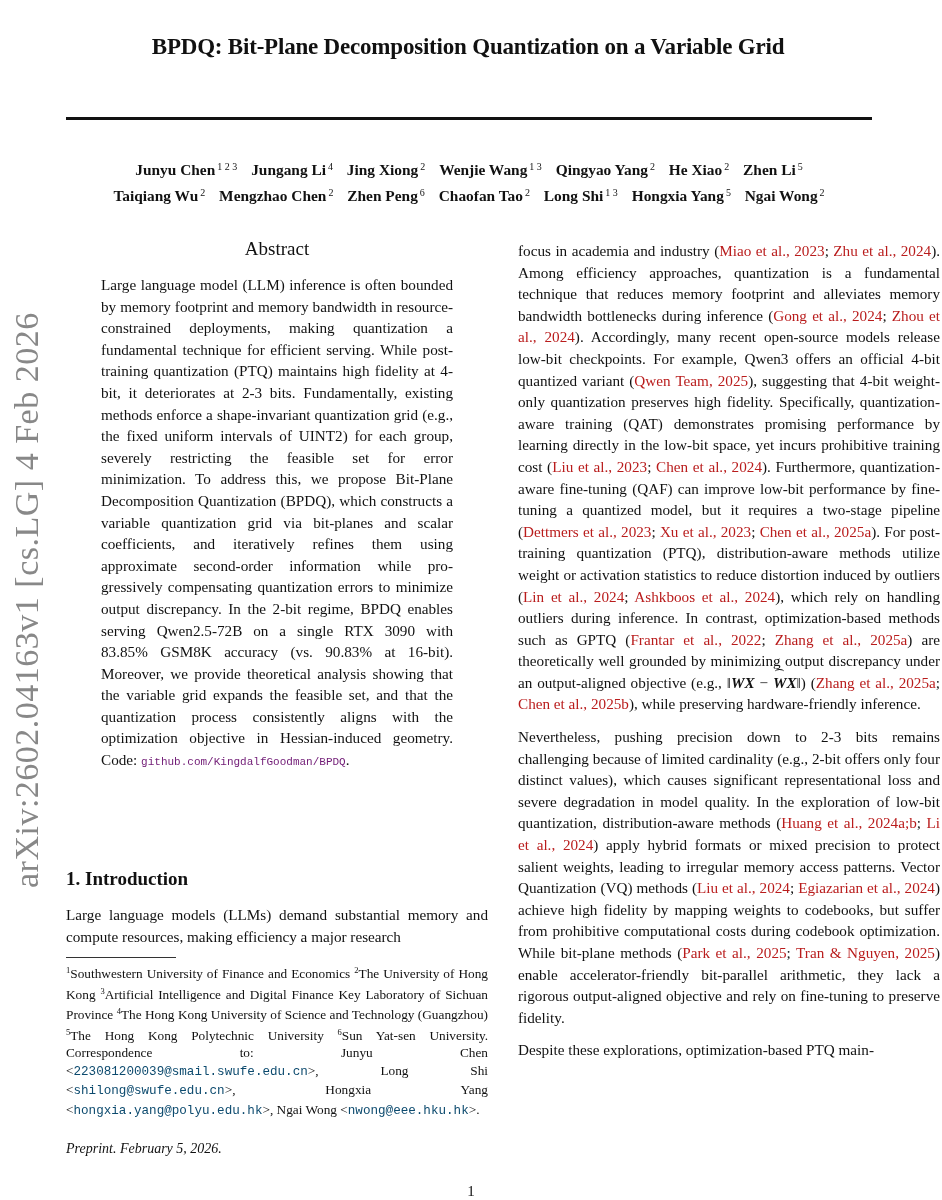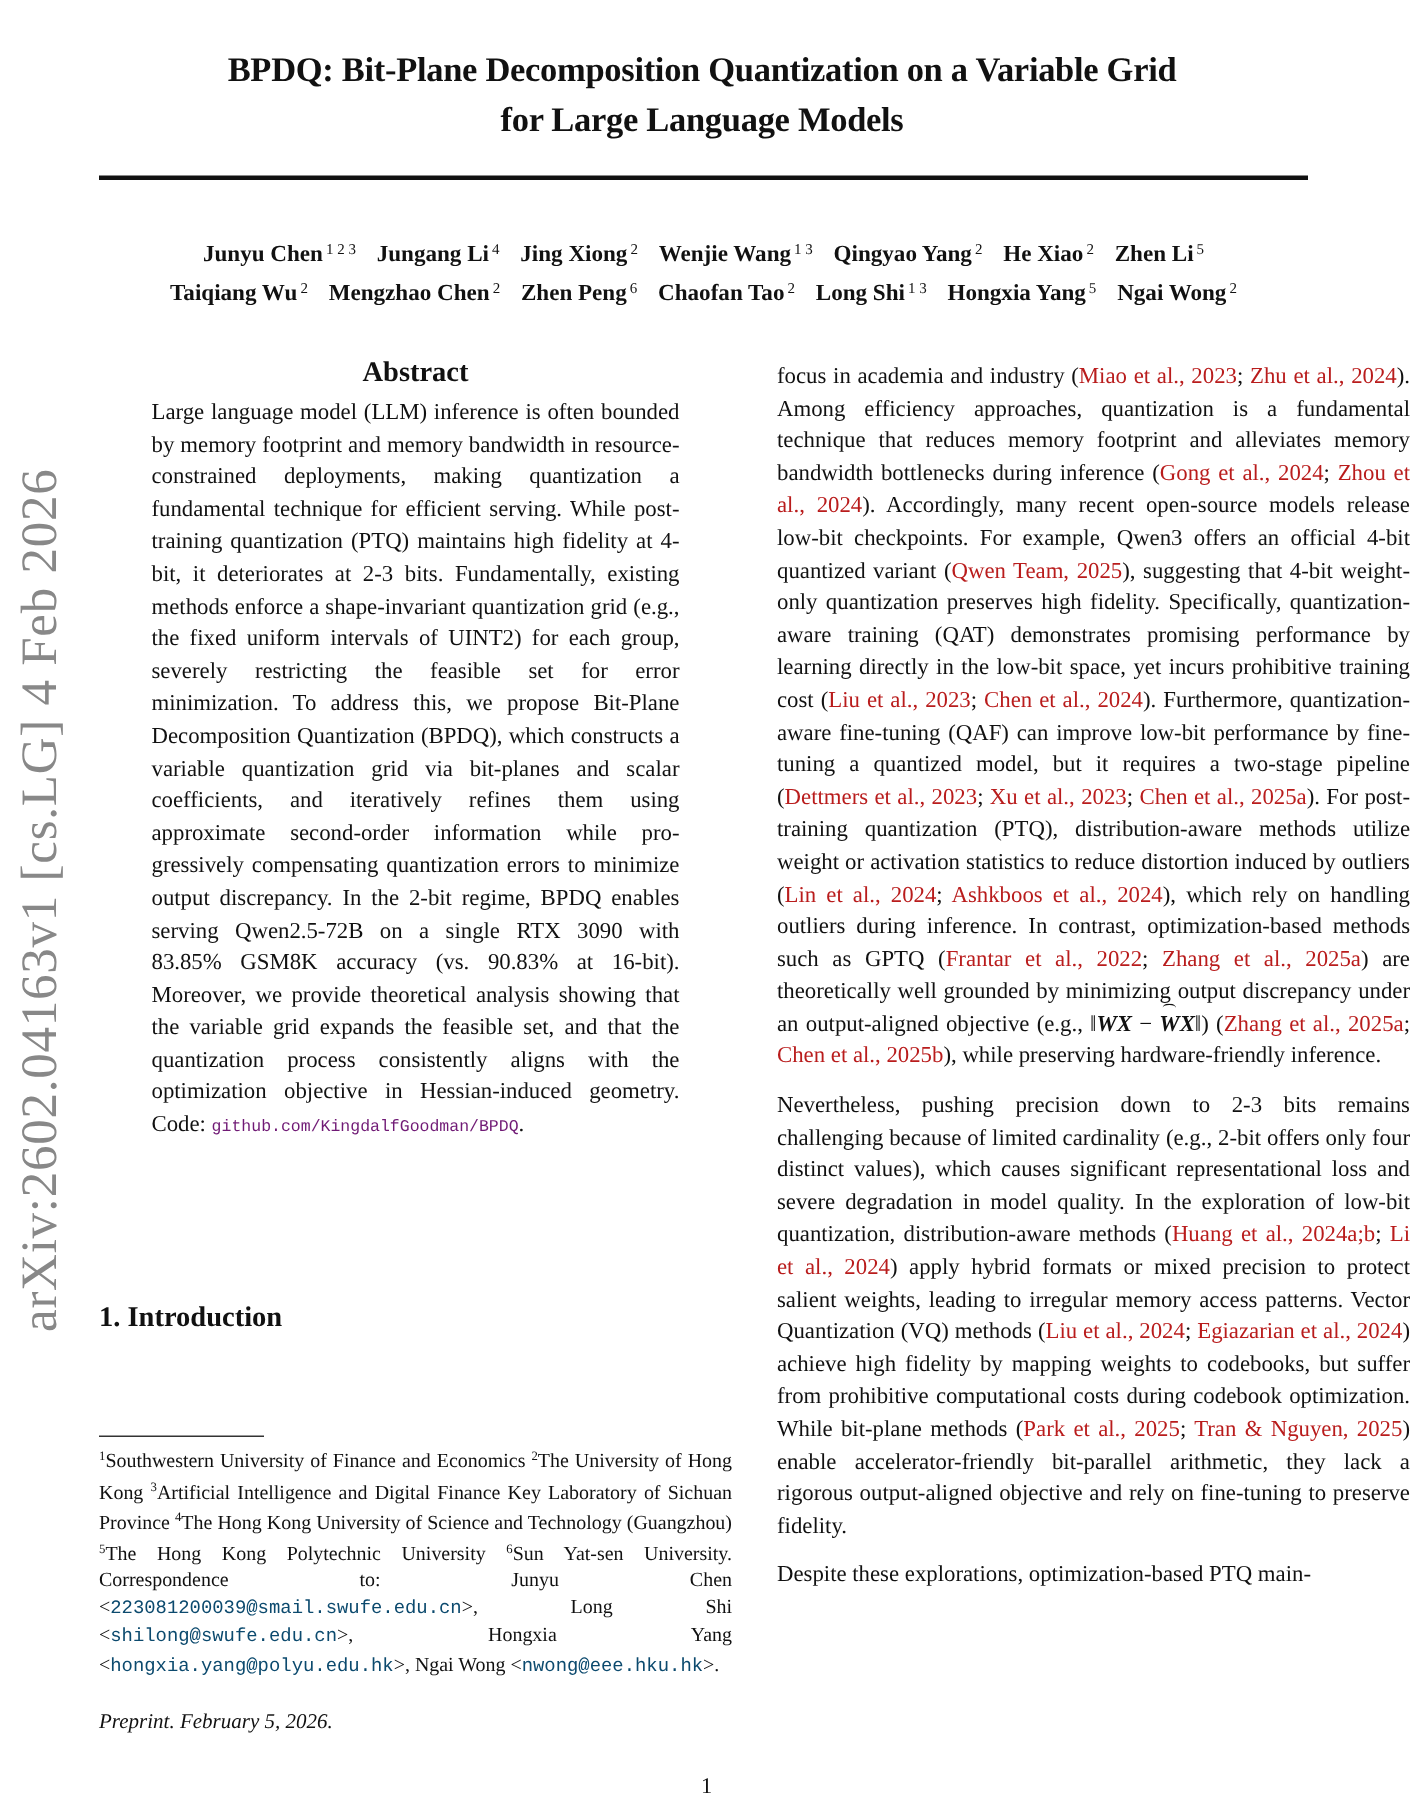--- a/index.html
+++ b/index.html
@@ -16,21 +16,21 @@
   .authors .au { white-space: nowrap; margin: 0 5px; }
   .authors sup { font-weight: normal; font-size: 10px; vertical-align: 5px; margin-left: 2px; }
 
   .arxiv { position: absolute; left: 3px; top: 888px; width: 620px; height: 48px;
            transform-origin: 0 0; transform: rotate(-90deg);
            font-size: 34px; color: #888; white-space: nowrap; line-height: 48px; letter-spacing: 0.5px; }
 
   .col-left { position: absolute; left: 66px; top: 236px; width: 422px; }
   .col-right { position: absolute; left: 518px; top: 240px; width: 422px; }
 
-  .abs-title { text-align: center; font-weight: bold; font-size: 19px; line-height: 26px; margin: 0 0 2px 0; }
+  .abs-title { text-align: center; font-weight: normal; font-size: 19px; line-height: 26px; margin: 0 0 12px 0; }
   .abs-body { margin: 0 0 0 35px; width: 352px; font-size: 15.2px; line-height: 21.6px; text-align: justify;
               hyphens: manual; }
   .code-link { font-family: "Liberation Mono", "DejaVu Sans Mono", monospace; color: #701a75; font-size: 11px; }
 
   .sec-title { position: absolute; left: 66px; top: 866px; font-weight: bold; font-size: 19px; line-height: 26px; }
   .intro-left { position: absolute; left: 66px; top: 904px; width: 422px; font-size: 15.2px; line-height: 21.6px; text-align: justify; }
 
   .fn-rule { position: absolute; left: 66px; top: 957px; width: 110px; height: 1px; background: #333; }
   .footnote { position: absolute; left: 66px; top: 962px; width: 422px; font-size: 13.3px; line-height: 17.5px; text-align: justify; }
   .footnote sup { font-size: 8.5px; vertical-align: 5px; }
@@ -47,37 +47,37 @@
 
   .pagenum { position: absolute; left: 0; width: 942px; top: 1183px; text-align: center; font-size: 15px; }
 </style>
 </head>
 <body>
 
 <div class="page">
 
   <div class="title">
     <div>BPDQ: Bit-Plane Decomposition Quantization on a Variable Grid</div>
-    <div>for Large Language Models</div>
   </div>
   <div class="rule"></div>
 
   <div class="authors">
     <div id="authors-row1"><span class="au">Junyu Chen<sup>1 2 3</sup></span> <span class="au">Jungang Li<sup>4</sup></span> <span class="au">Jing Xiong<sup>2</sup></span> <span class="au">Wenjie Wang<sup>1 3</sup></span> <span class="au">Qingyao Yang<sup>2</sup></span> <span class="au">He Xiao<sup>2</sup></span> <span class="au">Zhen Li<sup>5</sup></span> </div>
     <div id="authors-row2"><span class="au">Taiqiang Wu<sup>2</sup></span> <span class="au">Mengzhao Chen<sup>2</sup></span> <span class="au">Zhen Peng<sup>6</sup></span> <span class="au">Chaofan Tao<sup>2</sup></span> <span class="au">Long Shi<sup>1 3</sup></span> <span class="au">Hongxia Yang<sup>5</sup></span> <span class="au">Ngai Wong<sup>2</sup></span> </div>
   </div>
 
   <div class="arxiv">arXiv:2602.04163v1  [cs.LG]  4 Feb 2026</div>
 
   <div class="col-left">
     <div class="abs-title">Abstract</div>
     <div class="abs-body"><span>Large language model (LLM) inference is of­ten bounded by memory footprint and memory bandwidth in resource-constrained deployments, making quantization a fundamental technique for efficient serving. While post-training quan­tization (PTQ) maintains high fidelity at 4-bit, it deteriorates at 2-3 bits. Fundamentally, ex­isting methods enforce a shape-invariant quan­tization grid (e.g., the fixed uniform intervals of UINT2) for each group, severely restricting the feasible set for error minimization. To ad­dress this, we propose Bit-Plane Decomposition Quantization (BPDQ), which constructs a vari­able quantization grid via bit-planes and scalar coefficients, and iteratively refines them using approximate second-order information while pro­gressively compensating quantization errors to minimize output discrepancy. In the 2-bit regime, BPDQ enables serving Qwen2.5-72B on a sin­gle RTX 3090 with 83.85% GSM8K accuracy (vs. 90.83% at 16-bit). Moreover, we provide theoretical analysis showing that the variable grid expands the feasible set, and that the quantization process consistently aligns with the optimization objective in Hessian-induced geometry. Code: </span><a class="code-link">github.com/KingdalfGoodman/BPDQ</a><span>.</span></div>
   </div>
 
   <div class="sec-title">1. Introduction</div>
+  <div class="intro-left">Large language models (LLMs) demand substantial memory and compute resources, making efficiency a major research</div>
 
   <div class="fn-rule"></div>
   <div class="footnote">
     <span id="fn-affs"><sup>1</sup><span>Southwestern University of Finance and Economics </span><sup>2</sup><span>The University of Hong Kong </span><sup>3</sup><span>Artificial Intelligence and Digi­tal Finance Key Laboratory of Sichuan Province </span><sup>4</sup><span>The Hong Kong University of Science and Technology (Guangzhou) </span><sup>5</sup><span>The Hong Kong Polytechnic University </span><sup>6</sup><span>Sun Yat-sen University. </span></span><span>Correspondence to: </span><span id="fn-contacts"><span>Junyu Chen </span>&lt;<a class="mono">223081200039@smail.swufe.edu.cn</a>&gt;, <span>Long Shi </span>&lt;<a class="mono">shilong@swufe.edu.cn</a>&gt;, <span>Hongxia Yang </span>&lt;<a class="mono">hongxia.yang@polyu.edu.hk</a>&gt;, <span>Ngai Wong </span>&lt;<a class="mono">nwong@eee.hku.hk</a>&gt;.</span>
   </div>
 
   <div class="preprint">Preprint. February 5, 2026.</div>
 
   <div class="col-right">
     <p class="para" id="p1">focus in academia and industry (<a class="cite">Miao et al., 2023</a>; <a class="cite">Zhu et al., 2024</a>). Among efficiency approaches, quantization is a fundamental technique that reduces memory footprint and alleviates memory bandwidth bottlenecks during inference (<a class="cite">Gong et al., 2024</a>; <a class="cite">Zhou et al., 2024</a>). Accordingly, many recent open-source models release low-bit checkpoints. For example, Qwen3 offers an official 4-bit quantized variant (<a class="cite">Qwen Team, 2025</a>), suggesting that 4-bit weight-only quan­tization preserves high fidelity. Specifically, quantization-aware training (QAT) demonstrates promising performance by learning directly in the low-bit space, yet incurs pro­hibitive training cost (<a class="cite">Liu et al., 2023</a>; <a class="cite">Chen et al., 2024</a>). Furthermore, quantization-aware fine-tuning (QAF) can im­prove low-bit performance by fine-tuning a quantized model, but it requires a two-stage pipeline (<a class="cite">Dettmers et al., 2023</a>; <a class="cite">Xu et al., 2023</a>; <a class="cite">Chen et al., 2025a</a>). For post-training quan­tization (PTQ), distribution-aware methods utilize weight or activation statistics to reduce distortion induced by out­liers (<a class="cite">Lin et al., 2024</a>; <a class="cite">Ashkboos et al., 2024</a>), which rely on handling outliers during inference. In contrast, optimization-based methods such as GPTQ (<a class="cite">Frantar et al., 2022</a>; <a class="cite">Zhang et al., 2025a</a>) are theoretically well grounded by minimizing output discrepancy under an output-aligned objective (e.g., <span>‖<span class="math-b">WX</span> − <span class="math-b hat">W</span><span class="math-b">X</span>‖</span>) (<a class="cite">Zhang et al., 2025a</a>; <a class="cite">Chen et al., 2025b</a>), while preserving hardware-friendly inference.</p>

